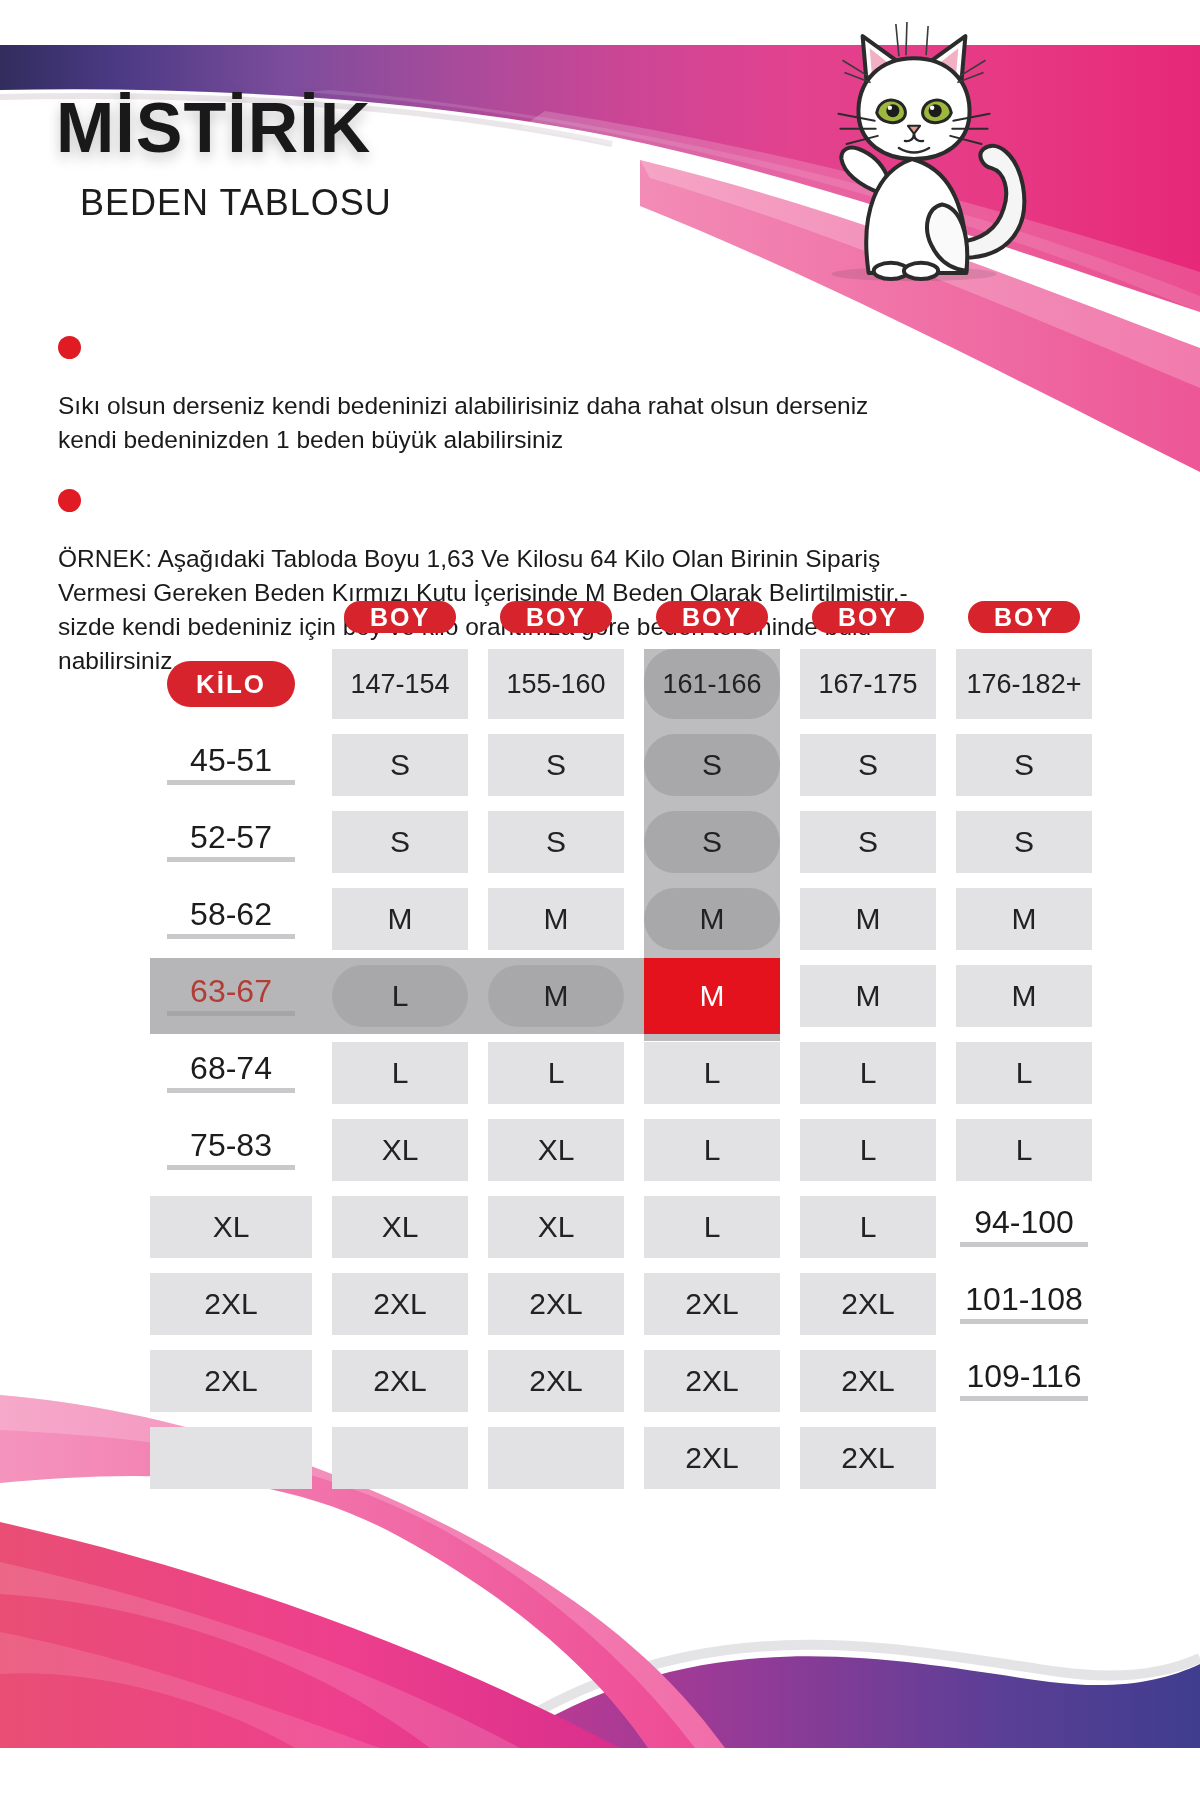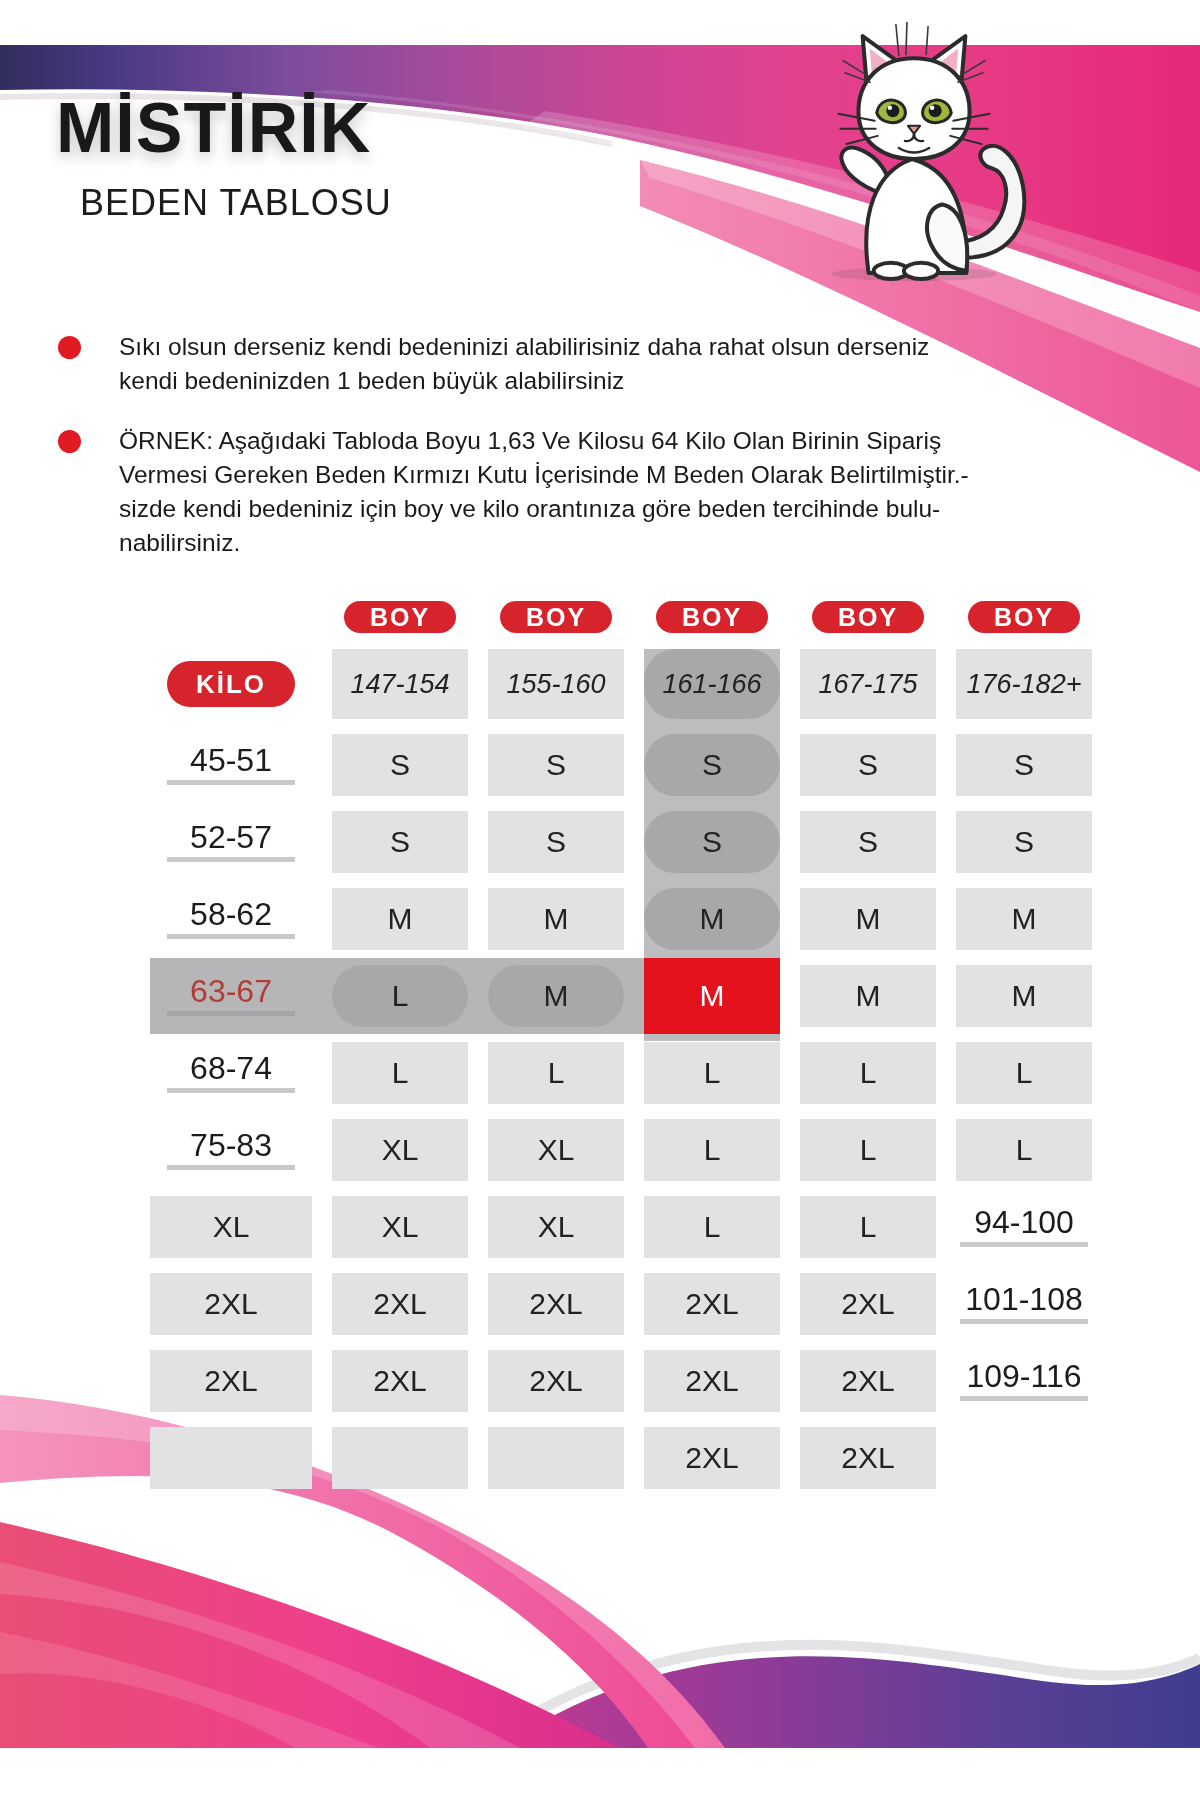--- a/index.html
+++ b/index.html
@@ -17,21 +17,21 @@
   .brand h1{
     margin:0;font-size:70px;font-weight:800;letter-spacing:1px;color:#191919;
     text-shadow:0 6px 14px rgba(0,0,0,.22);
   }
   .brand .sub{
     margin-top:14px;font-size:36px;font-weight:400;letter-spacing:1px;color:#1c1c1c;margin-left:24px;
   }
   
   .notes{position:absolute;left:58px;top:330px;width:1090px;z-index:3;
     display:flex;flex-direction:column;gap:26px;}
-  .note{display:flex;gap:38px;}
+  .note{display:flex;gap:30px;flex-direction:column;}
   .note .dot{flex:0 0 auto;width:23px;height:23px;border-radius:50%;
     background:var(--red,#e01b24);margin-top:6px;}
   .note .txt{font-size:24.5px;line-height:34px;font-weight:500;color:#1a1a1a;
     white-space:pre-line;}
   
   .table{position:absolute;left:150px;top:601px;width:942px;z-index:3;}
   .pills-row{display:grid;grid-template-columns:162px repeat(5,136px);
     column-gap:20px;height:38px;margin-bottom:10px;}
   .boy-pill{width:112px;height:32px;border-radius:19px;background:var(--pill-red,#d7232b);
     color:#fff;font-size:25px;font-weight:700;letter-spacing:2px;
@@ -39,21 +39,21 @@
   .tbody{position:relative;}
   .col-band{position:absolute;left:494px;top:0;width:136px;height:392px;
     background:var(--band-light,#bdbdbf);z-index:0;}
   .row-band{position:absolute;left:0;top:309px;width:630px;height:76px;
     background:var(--band-row,#b6b6b8);z-index:0;}
   .grid{position:relative;z-index:1;display:grid;
     grid-template-columns:162px repeat(5,136px);
     grid-template-rows:70px;grid-auto-rows:62px;gap:15px 20px;}
   .hcell,.cell{background:var(--cell,#e2e2e4);display:flex;align-items:center;
     justify-content:center;color:#222;}
-  .hcell{font-size:27px;font-weight:500;font-style:italic;}
+  .hcell{font-size:27px;font-weight:500;}
   .cell{font-size:30px;font-weight:400;}
   .dark{background:var(--cell-dark,#a8a8aa);border-radius:31px;}
   .red{background:var(--cell-red,#e4121c);color:#fff;height:76px;margin-top:-7px;
     align-self:start;font-weight:500;}
   .wlabel{display:flex;flex-direction:column;align-items:center;justify-content:center;}
   .wlabel .w{font-size:32px;font-weight:500;color:#1c1c1c;line-height:30px;}
   .wlabel .rule{width:128px;height:5px;background:#c9c9cb;margin-top:5px;}
   .wlabel.hi .w{color:#b23c36;}
   .wlabel.hi .rule{background:#a5a5a7;}
   .kilo-pill{width:128px;height:46px;border-radius:23px;background:var(--pill-red,#d7232b);

